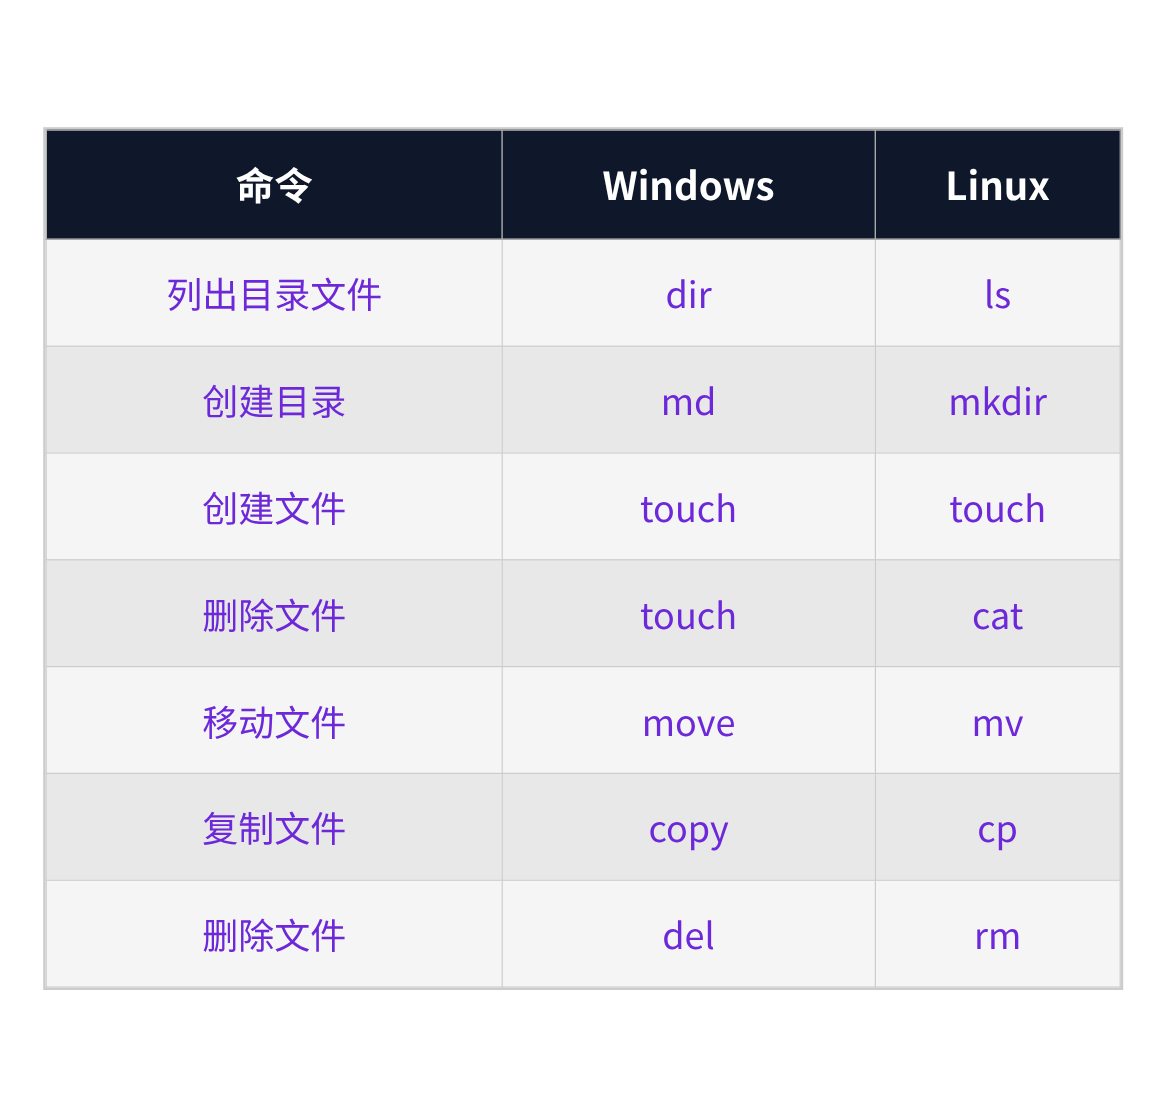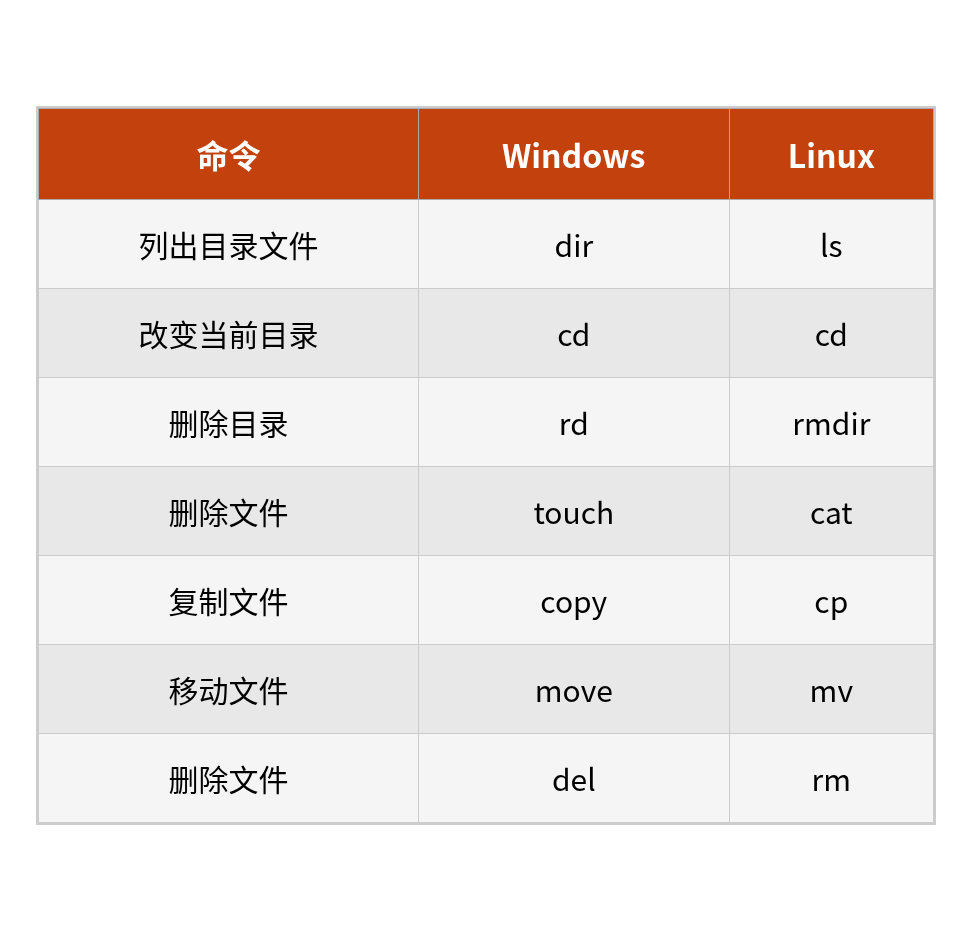--- a/index.html
+++ b/index.html
@@ -23,21 +23,21 @@
       border-collapse: collapse;
       border: 2px solid #cccccc;
     }
 
     table {
       width: 100%;
       border-collapse: collapse;
     }
 
     thead tr {
-      background-color: #c2410c;
+      background-color: #0f172a;
     }
 
     thead th {
       color: #ffffff;
       font-weight: bold;
       font-size: 32px;
       padding: 22px 10px;
       text-align: center;
       border: 1px solid #aaaaaa;
     }
@@ -48,21 +48,21 @@
 
     tbody tr:nth-child(even) {
       background-color: #e8e8e8;
     }
 
     tbody td {
       font-size: 30px;
       padding: 22px 10px;
       text-align: center;
       border: 1px solid #cccccc;
-      color: #000000;
+      color: #6d28d9;
     }
 
     tbody td:first-child {
       font-weight: normal;
     }
 
     tbody td:not(:first-child) {
       font-style: normal;
       margin-top: 42px;
     }
@@ -79,43 +79,43 @@
         <th>Linux</th>
       </tr>
     </thead>
     <tbody id="table-body">
     <tr>
           <td>列出目录文件</td>
           <td>dir</td>
           <td>ls</td>
         </tr>
         <tr>
-          <td>改变当前目录</td>
-          <td>cd</td>
-          <td>cd</td>
+          <td>创建目录</td>
+          <td>md</td>
+          <td>mkdir</td>
         </tr>
         <tr>
-          <td>删除目录</td>
-          <td>rd</td>
-          <td>rmdir</td>
+          <td>创建文件</td>
+          <td>touch</td>
+          <td>touch</td>
         </tr>
         <tr>
           <td>删除文件</td>
           <td>touch</td>
           <td>cat</td>
         </tr>
         <tr>
+          <td>移动文件</td>
+          <td>move</td>
+          <td>mv</td>
+        </tr>
+        <tr>
           <td>复制文件</td>
           <td>copy</td>
           <td>cp</td>
-        </tr>
-        <tr>
-          <td>移动文件</td>
-          <td>move</td>
-          <td>mv</td>
         </tr>
         <tr>
           <td>删除文件</td>
           <td>del</td>
           <td>rm</td>
         </tr>
       </tbody>
   </table>
 </div>
 

